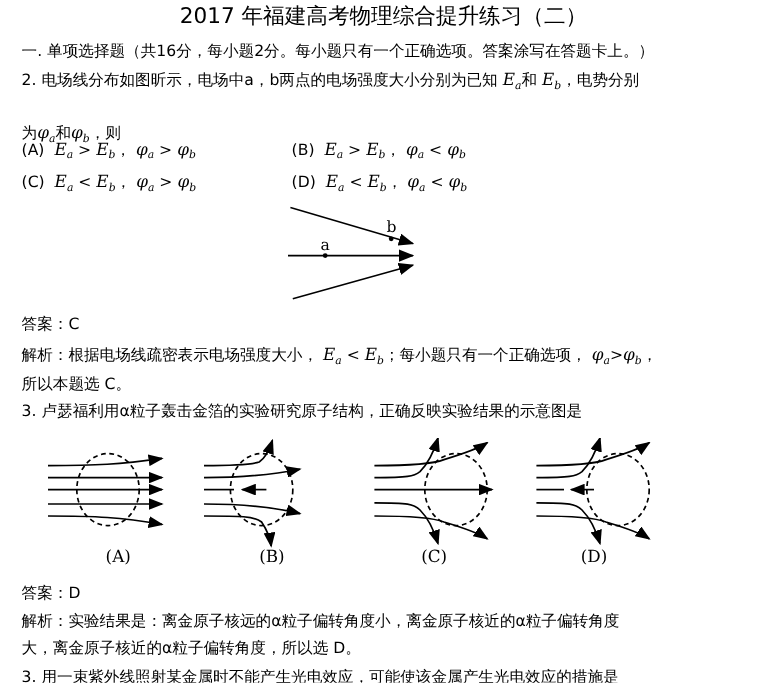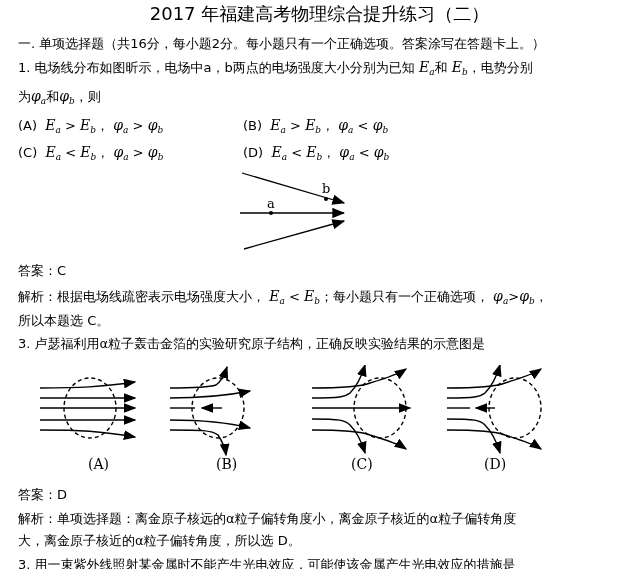--- a/index.html
+++ b/index.html
@@ -14,26 +14,26 @@
   .cap{position:absolute;font-family:"DejaVu Serif","Liberation Serif",serif;font-size:14px;}
 </style>
 </head>
 <body>
 
 <div class="title">2017 年福建高考物理综合提升练习（二）</div>
 
 <div class="line" style="top:35px">一. 单项选择题（共16分，每小题2分。每小题只有一个正确选项。答案涂写在答题卡上。）</div>
 
 <div class="line" style="top:58px">
-  <span>1. 电场线分布如图昕示，电场中a，b两点的电场强度大小分别为已知</span>
+  <span>2. 电场线分布如图昕示，电场中a，b两点的电场强度大小分别为已知</span>
   <span class="m"><span>E</span><span class="sub">a</span></span><span>和</span>
   <span class="m"><span>E</span><span class="sub">b</span></span><span>，电势分别</span>
 </div>
 
-<div class="line" style="top:87px">
+<div class="line" style="top:102px">
   <span>为</span><span class="m"><span>φ</span><span class="sub">a</span></span><span>和</span><span class="m"><span>φ</span><span class="sub">b</span></span><span>，则</span>
 </div>
 
 <div class="opt" style="left:18px;top:116px">
   <span>(A)</span>&nbsp;
   <span class="m"><span>E</span><span class="sub">a</span></span>
   <span>&gt;</span>
   <span class="m"><span>E</span><span class="sub">b</span></span>，
   <span class="m"><span>φ</span><span class="sub">a</span></span>
   <span>&gt;</span>
@@ -140,15 +140,15 @@
       <path d="M407,65 C435,65 455,66 465,70 C485,76 495,80 501,84" marker-end="url(#a2)"></path>
     </g>
   </g>
 </svg>
 <div class="cap" style="left:88px;top:456px">(A)</div>
 <div class="cap" style="left:216px;top:456px">(B)</div>
 <div class="cap" style="left:351px;top:456px">(C)</div>
 <div class="cap" style="left:484px;top:456px">(D)</div>
 
 <div class="line" style="top:486px">答案：D</div>
-<div class="line" style="top:510px">解析：单项选择题：离金原子核远的α粒子偏转角度小，离金原子核近的α粒子偏转角度</div>
+<div class="line" style="top:510px">解析：实验结果是：离金原子核远的α粒子偏转角度小，离金原子核近的α粒子偏转角度</div>
 <div class="line" style="top:532px">大，离金原子核近的α粒子偏转角度，所以选 D。</div>
 <div class="line" style="top:556px">3. 用一束紫外线照射某金属时不能产生光电效应，可能使该金属产生光电效应的措施是</div>
 
 </body></html>

